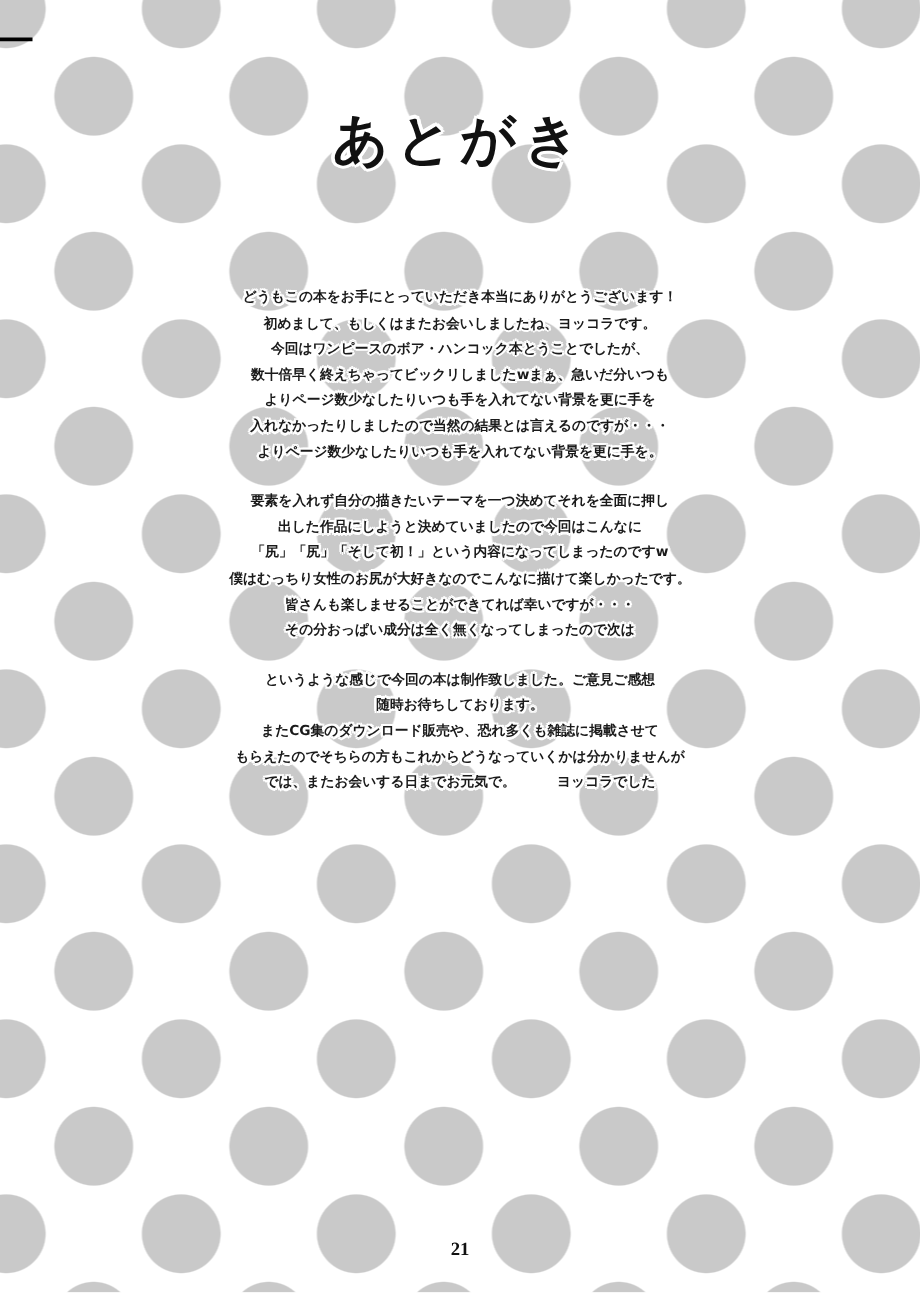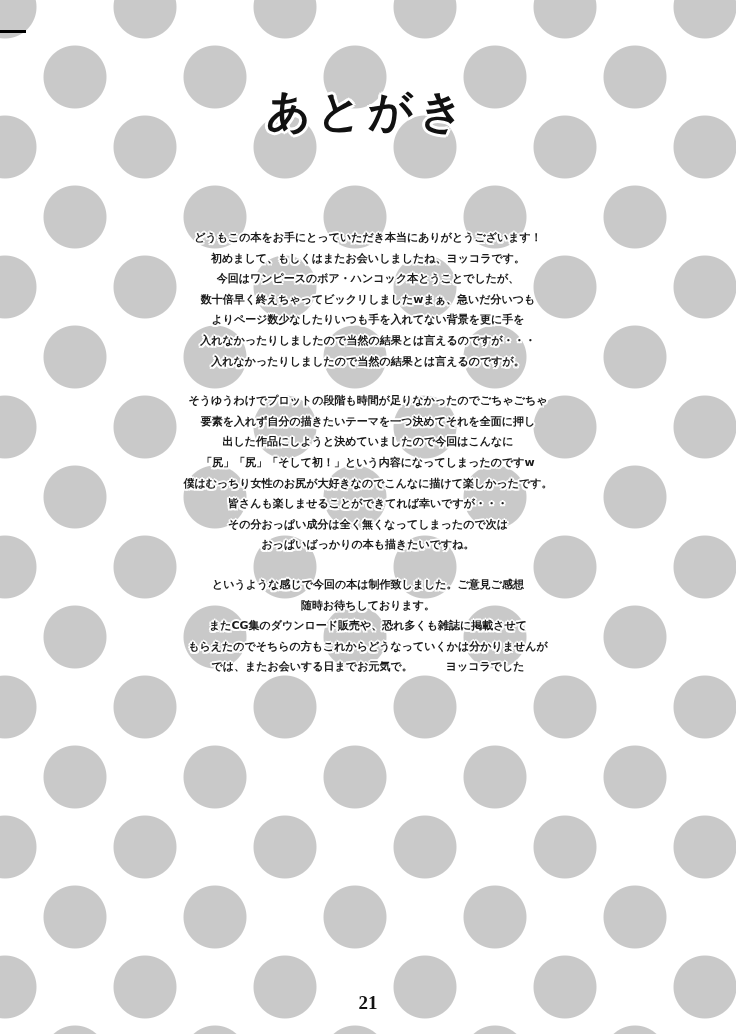--- a/index.html
+++ b/index.html
@@ -88,21 +88,21 @@
       0 2px 0 #ffffff, 0 -2px 0 #ffffff,
       2px 0 0 #ffffff, -2px 0 0 #ffffff;
   }
   .page-number {
     position: absolute;
     left: 0;
     top: 992px;
     width: 736px;
     text-align: center;
     font-family: "Liberation Serif", serif;
-    font-size: 19px;
+    font-size: 15px;
     font-weight: bold;
     color: #111111;
     text-shadow:
       -2px -2px 0 #ffffff, 2px -2px 0 #ffffff,
       -2px 2px 0 #ffffff, 2px 2px 0 #ffffff,
       0 2px 0 #ffffff, 0 -2px 0 #ffffff,
       2px 0 0 #ffffff, -2px 0 0 #ffffff;
   }
 </style>
 </head>
@@ -116,32 +116,30 @@
     <div class="title">あとがき</div>
 
     <div class="body-text">
       <div class="para">
         <span class="line">どうもこの本をお手にとっていただき本当にありがとうございます！</span>
         <span class="line">初めまして、もしくはまたお会いしましたね、ヨッコラです。</span>
         <span class="line">今回はワンピースのボア・ハンコック本とうことでしたが、</span>
         <span class="line">数十倍早く終えちゃってビックリしましたwまぁ、急いだ分いつも</span>
         <span class="line">よりページ数少なしたりいつも手を入れてない背景を更に手を</span>
         <span class="line">入れなかったりしましたので当然の結果とは言えるのですが・・・</span>
-        <span class="line">入れなかったりしましたので当然の結果とは言えるのですが。</span>
+        <span class="line">よりページ数少なしたりいつも手を入れてない背景を更に手を。</span>
       </div>
 
       <div class="para">
-        <span class="line">そうゆうわけでプロットの段階も時間が足りなかったのでごちゃごちゃ</span>
         <span class="line">要素を入れず自分の描きたいテーマを一つ決めてそれを全面に押し</span>
         <span class="line">出した作品にしようと決めていましたので今回はこんなに</span>
         <span class="line">「尻」「尻」「そして初！」という内容になってしまったのですw</span>
         <span class="line">僕はむっちり女性のお尻が大好きなのでこんなに描けて楽しかったです。</span>
         <span class="line">皆さんも楽しませることができてれば幸いですが・・・</span>
         <span class="line">その分おっぱい成分は全く無くなってしまったので次は</span>
-        <span class="line">おっぱいばっかりの本も描きたいですね。</span>
       </div>
 
 
       <div class="para">
         <span class="line">というような感じで今回の本は制作致しました。ご意見ご感想</span>
         <span class="line">随時お待ちしております。</span>
         <span class="line">またCG集のダウンロード販売や、恐れ多くも雑誌に掲載させて</span>
         <span class="line">もらえたのでそちらの方もこれからどうなっていくかは分かりませんが</span>
         <span class="line">では、またお会いする日までお元気で。　　　ヨッコラでした</span>
       </div>

